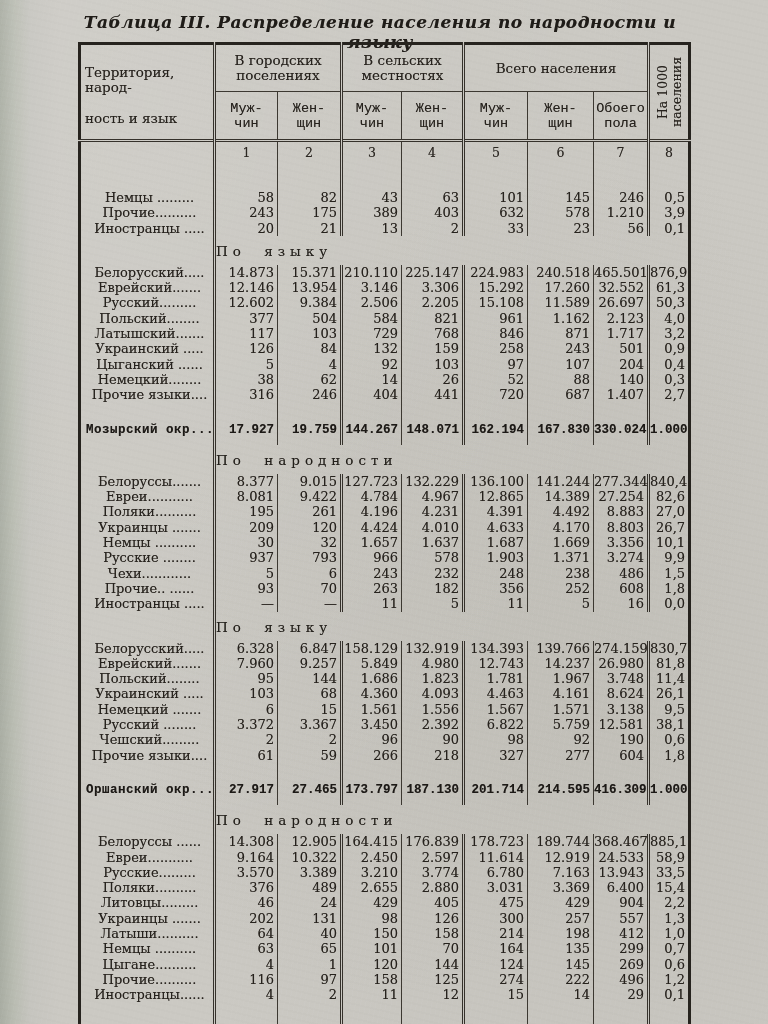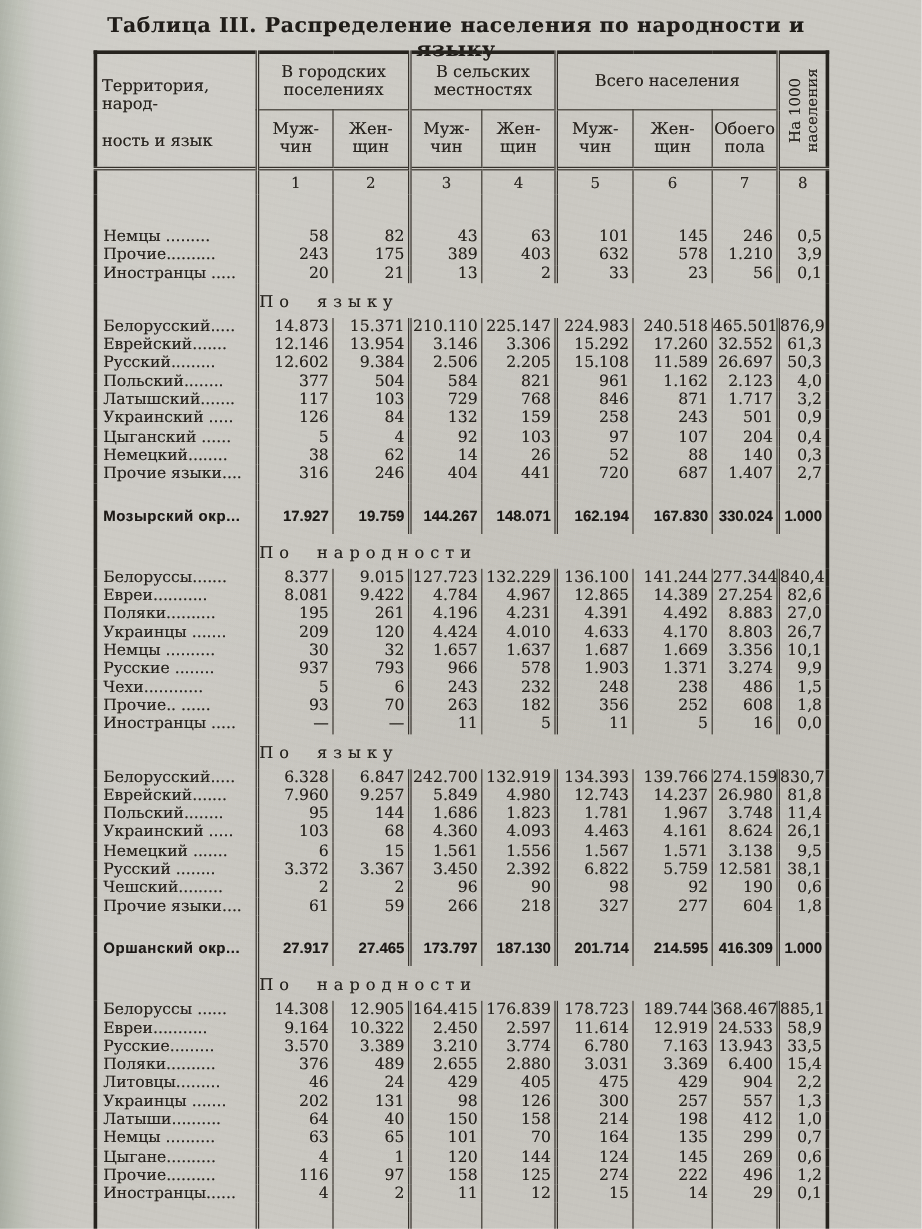--- a/index.html
+++ b/index.html
@@ -16,20 +16,21 @@
   .grain{
     position:absolute;inset:0;pointer-events:none;opacity:.5;
     background:
       repeating-linear-gradient(13deg, rgba(110,105,92,0.035) 0 2px, rgba(0,0,0,0) 2px 7px),
       repeating-linear-gradient(101deg, rgba(255,255,255,0.05) 0 1px, rgba(0,0,0,0) 1px 5px);
   }
   .page-title{
     position:absolute;top:12px;left:60px;width:640px;
     text-align:center;font-size:17px;font-weight:bold;letter-spacing:.5px;
     color:#1f1c18;
+    font-style:italic;
   }
   table.census{
     position:absolute;top:42px;left:78px;
     border-collapse:collapse;table-layout:fixed;width:612px;
     background:transparent;
     border-top:3px solid #26231e;border-left:3px solid #26231e;border-right:3px solid #26231e;
   }
   col.w-label{width:135px}
   col.w-c1{width:63px} col.w-c2{width:64px}
   col.w-c3{width:60px} col.w-c4{width:62px}
@@ -44,39 +45,39 @@
   .c3{border-right:1px solid #3c3831;}
   .c4{border-right:3px double #35312b;}
   .c5{border-right:1px solid #3c3831;}
   .c6{border-right:1px solid #3c3831;}
   .c7{border-right:3px double #35312b;}
   .c8{}
   
   thead th{font-size:13.5px;line-height:15px;text-align:center;vertical-align:middle;}
   tr.hdr-groups th{height:46px;}
   tr.hdr-groups th.group{border-bottom:1px solid #3c3831;}
-  tr.hdr-sub th{height:47px;}
+  tr.hdr-sub th{height:47px;font-family:Liberation Mono, monospace;}
   tr.hdr-bottom td{border-top:3px double #35312b;height:20px;font-size:12.5px;text-align:center;color:#2b2722;}
   th.corner{vertical-align:middle;text-align:left;padding:2px 2px 2px 4px;}
   th.corner .cl{display:block;font-size:13.5px;margin-top:16px;}
   th.corner .cl1{margin:6px 0 4px 0;}
   th.rot{position:relative;}
   th.rot .rwrap{
     position:absolute;left:50%;top:50%;
     transform:translate(-50%,-50%) rotate(-90deg);
     font-size:12.5px;line-height:13.5px;white-space:pre-line;text-align:center;width:90px;
   }
   
-  td.lbl{font-size:13px;line-height:15.3px;text-align:left;padding-left:5px;
+  td.lbl{font-size:13px;line-height:15.3px;text-align:center;padding-left:5px;
          white-space:nowrap;overflow:hidden;}
   td.num{font-size:13px;line-height:15.3px;text-align:right;padding-right:3px;
          white-space:nowrap;}
   tr.sec-hdr td{height:29px;vertical-align:middle;}
   tr.sec-hdr .sh{font-size:13.5px;letter-spacing:5px;word-spacing:9px;color:#221f1a;}
-  tr.total-row td{font-family:Liberation Sans, sans-serif;
+  tr.total-row td{font-family:Liberation Mono, monospace;
       font-weight:bold;font-size:12.5px;padding-top:6px;padding-bottom:7px;color:#1c1916;}
   tr.total-row td.lbl{letter-spacing:.5px;}
   tr.spacer td{border-bottom:none;}
   .ink{text-shadow:0 0 .5px rgba(30,25,20,.45);}
 </style>
 </head>
 <body>
 
 <div class="grain"></div>
 
@@ -412,21 +413,21 @@
         <td class="num ink c8">0,0</td>
       </tr>
       <tr class="sec-hdr">
         <td class="vr-label"></td>
         <td colspan="8"><span class="sh ink">По языку</span></td>
       </tr>
       <tr class="data-row">
         <td class="lbl vr-label ink">Белорусский.....</td>
         <td class="num ink c1">6.328</td>
         <td class="num ink c2">6.847</td>
-        <td class="num ink c3">242.700</td>
+        <td class="num ink c3">158.129</td>
         <td class="num ink c4">132.919</td>
         <td class="num ink c5">134.393</td>
         <td class="num ink c6">139.766</td>
         <td class="num ink c7">274.159</td>
         <td class="num ink c8">830,7</td>
       </tr>
       <tr class="data-row">
         <td class="lbl vr-label ink">Еврейский.......</td>
         <td class="num ink c1">7.960</td>
         <td class="num ink c2">9.257</td>

